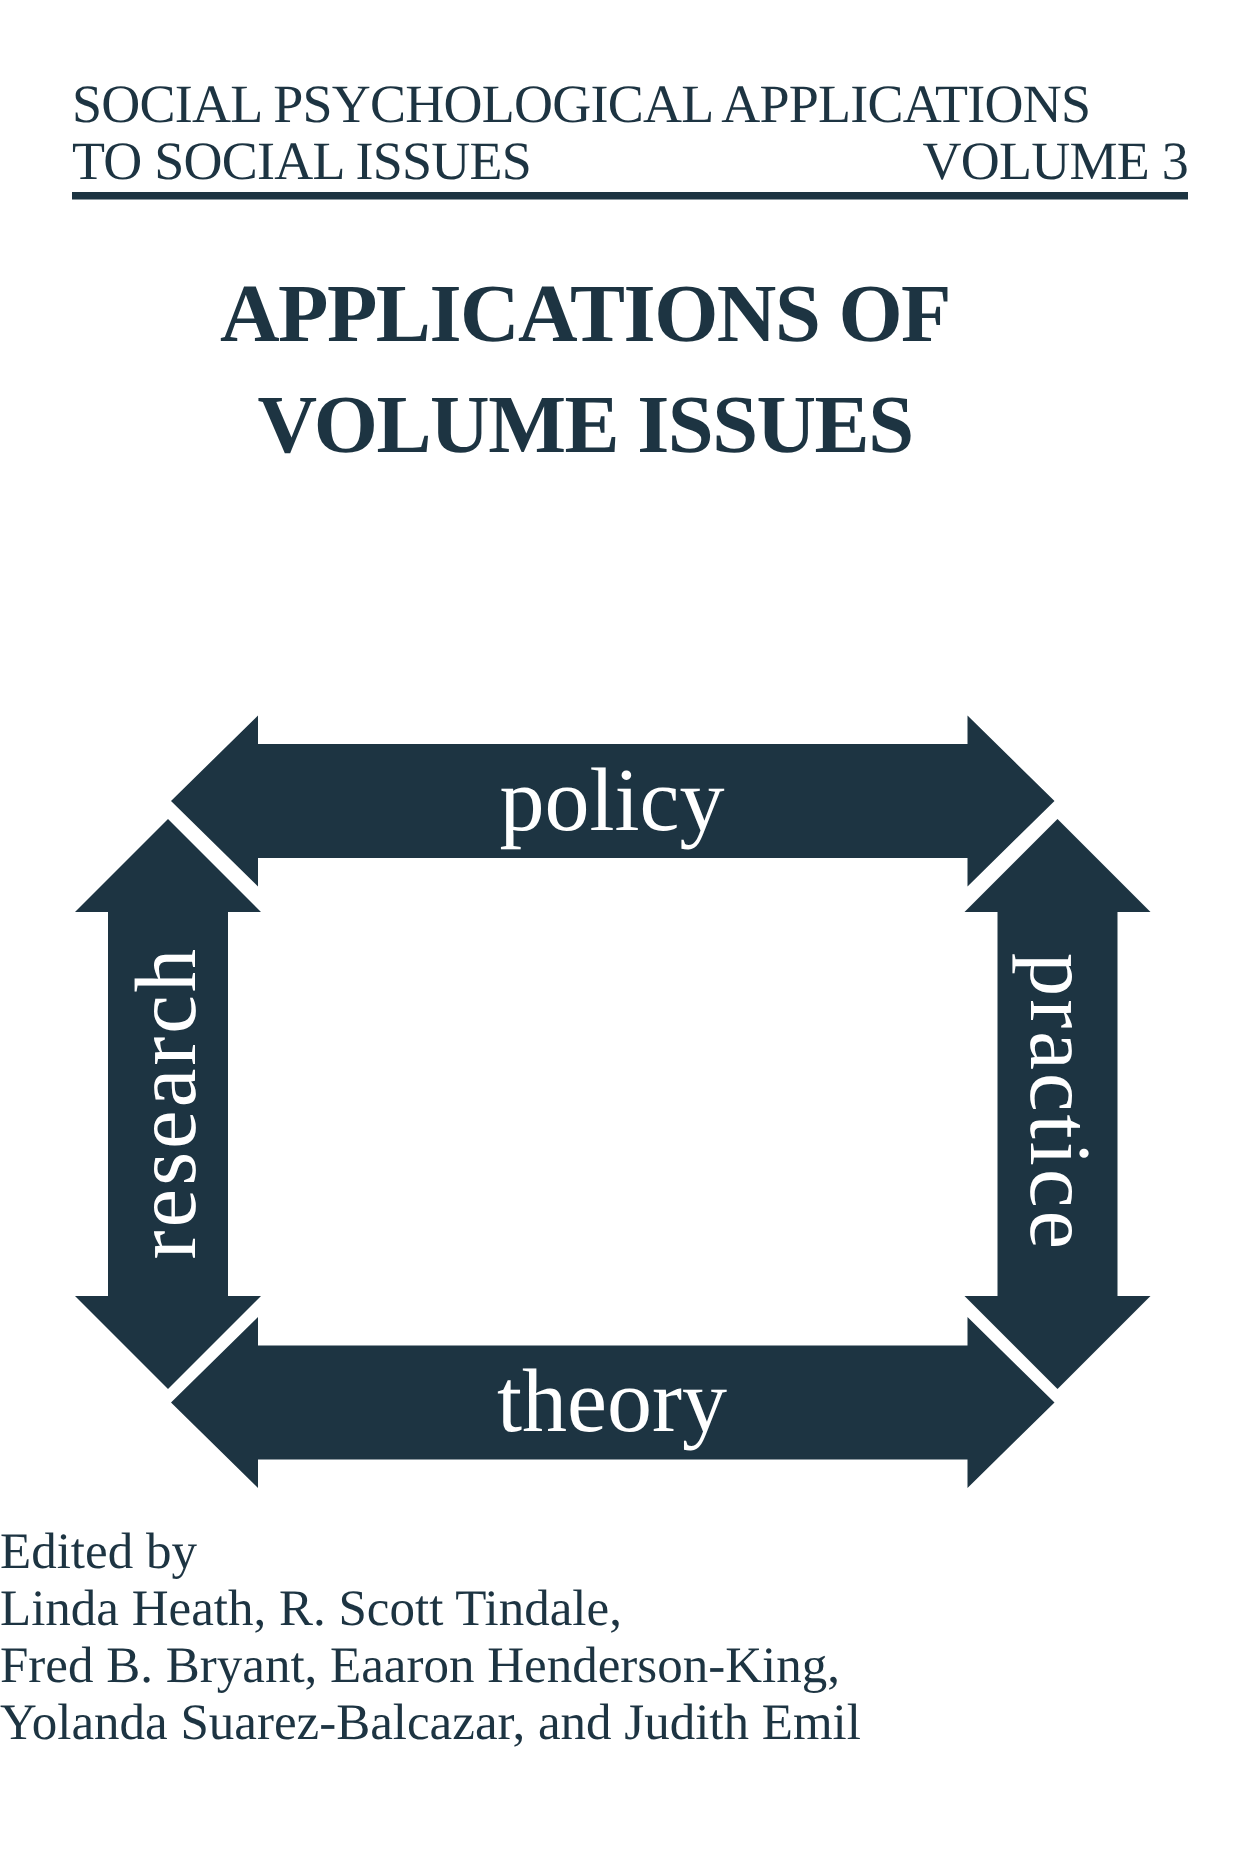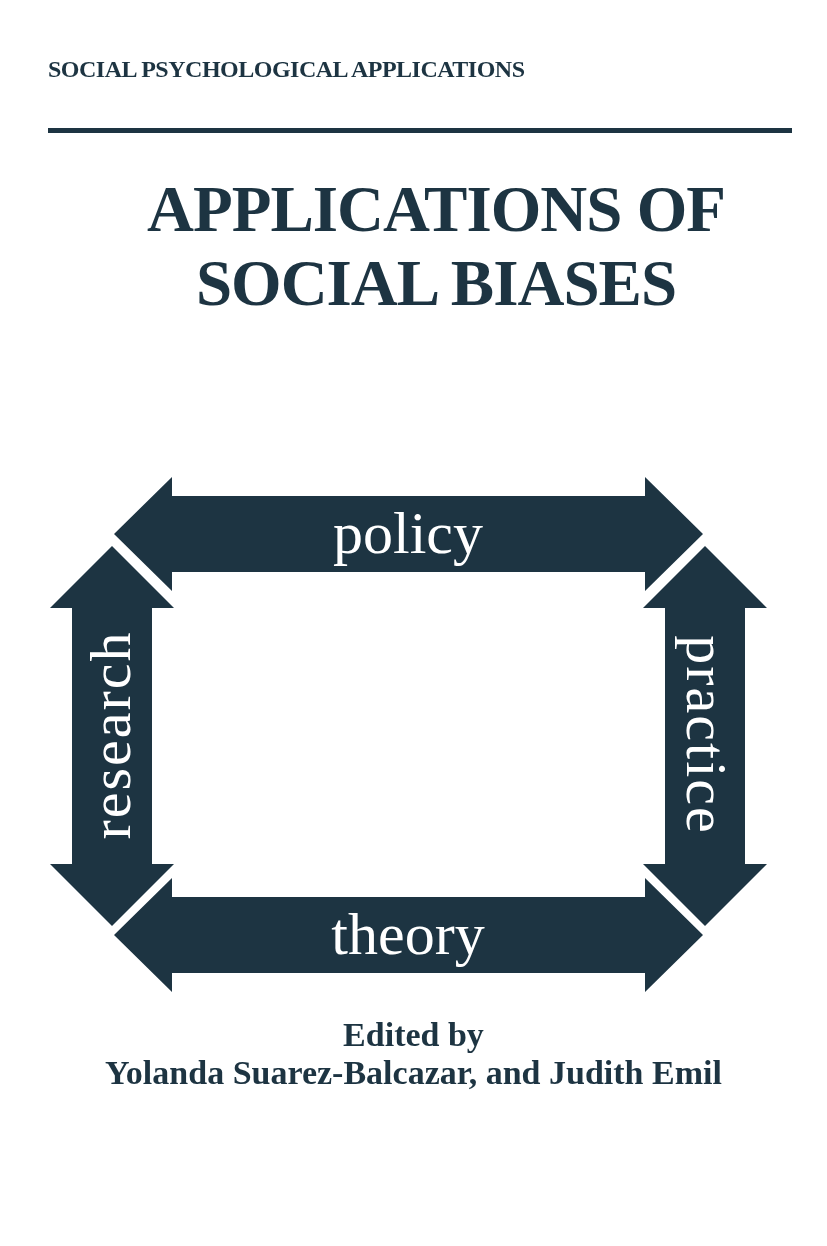--- a/index.html
+++ b/index.html
@@ -8,76 +8,82 @@
     background: #ffffff;
     position: relative;
     overflow: hidden;
     font-family: "Liberation Serif", serif;
     color: #1d3442;
   }
 
   
   .series {
     position: absolute; left: 48px; top: 50px; width: 744px;
-    font-weight: bold; font-size: 24px; line-height: 38px;
+    font-weight: normal; font-size: 36px; line-height: 38px;
     letter-spacing: -0.5px; white-space: nowrap;
   }
   .series-line2 { display: flex; justify-content: space-between; }
   .rule {
     position: absolute; left: 48px; top: 128px; width: 744px; height: 5px;
     background: #1d3442;
   }
 
   
   .title {
     position: absolute; left: 0; top: 172px; width: 780px;
-    text-align: center; font-weight: bold; font-size: 65px;
-    line-height: 74px; letter-spacing: -1px; margin-left: 46px;
+    text-align: center; font-weight: bold; font-size: 55px;
+    line-height: 74px; letter-spacing: -1px;
   }
 
   
   .diagram { position: absolute; left: 0; top: 460px; }
   .diagram text {
     font-family: "Liberation Serif", serif;
     fill: #ffffff;
   }
   .h-label { font-size: 60px; }
   .v-label { font-size: 58px; letter-spacing: 2px; }
 
   
   .editors {
     position: absolute; left: 0; top: 1016px; width: 827px;
-    text-align: center; font-weight: bold; font-size: 34px; line-height: 38px;
+    text-align: left; font-weight: normal; font-size: 34px; line-height: 38px;
   }
 </style>
 </head>
 <body>
 
 <div class="series">
   <div>SOCIAL PSYCHOLOGICAL APPLICATIONS</div>
+  <div class="series-line2">
+    <span>TO SOCIAL ISSUES</span>
+    <span>VOLUME 3</span>
+  </div>
 </div>
 <div class="rule"></div>
 
 <div class="title">
   <div>APPLICATIONS OF</div>
-  <div>SOCIAL BIASES</div>
+  <div>VOLUME ISSUES</div>
 </div>
 
 <svg class="diagram" width="827" height="560" viewBox="0 460 827 560" aria-hidden="true">
 
   <polygon points="114,534 172,477 172,496 645,496 645,477 703,534 645,591 645,572 172,572 172,591" fill="#1d3442"></polygon>
 
   <polygon points="114,935 172,878 172,897 645,897 645,878 703,935 645,992 645,973 172,973 172,992" fill="#1d3442"></polygon>
 
   <polygon points="112,546 174,608 152,608 152,864 174,864 112,926 50,864 72,864 72,608 50,608" fill="#1d3442"></polygon>
 
   <polygon points="705,546 767,608 745,608 745,864 767,864 705,926 643,864 665,864 665,608 643,608" fill="#1d3442"></polygon>
 
   <text class="h-label" x="408" y="553" text-anchor="middle">policy</text>
   <text class="h-label" x="408" y="954" text-anchor="middle">theory</text>
   <text class="v-label" x="112" y="753" text-anchor="middle" transform="rotate(-90 112 735)">research</text>
   <text class="v-label" x="705" y="753" text-anchor="middle" transform="rotate(90 705 735)">practice</text>
 </svg>
 
 <div class="editors">
   <div>Edited by</div>
+  <div>Linda Heath, R. Scott Tindale,</div>
+  <div>Fred B. Bryant, Eaaron Henderson-King,</div>
   <div>Yolanda Suarez-Balcazar, and Judith Emil</div>
 </div>
 
 </body></html>

